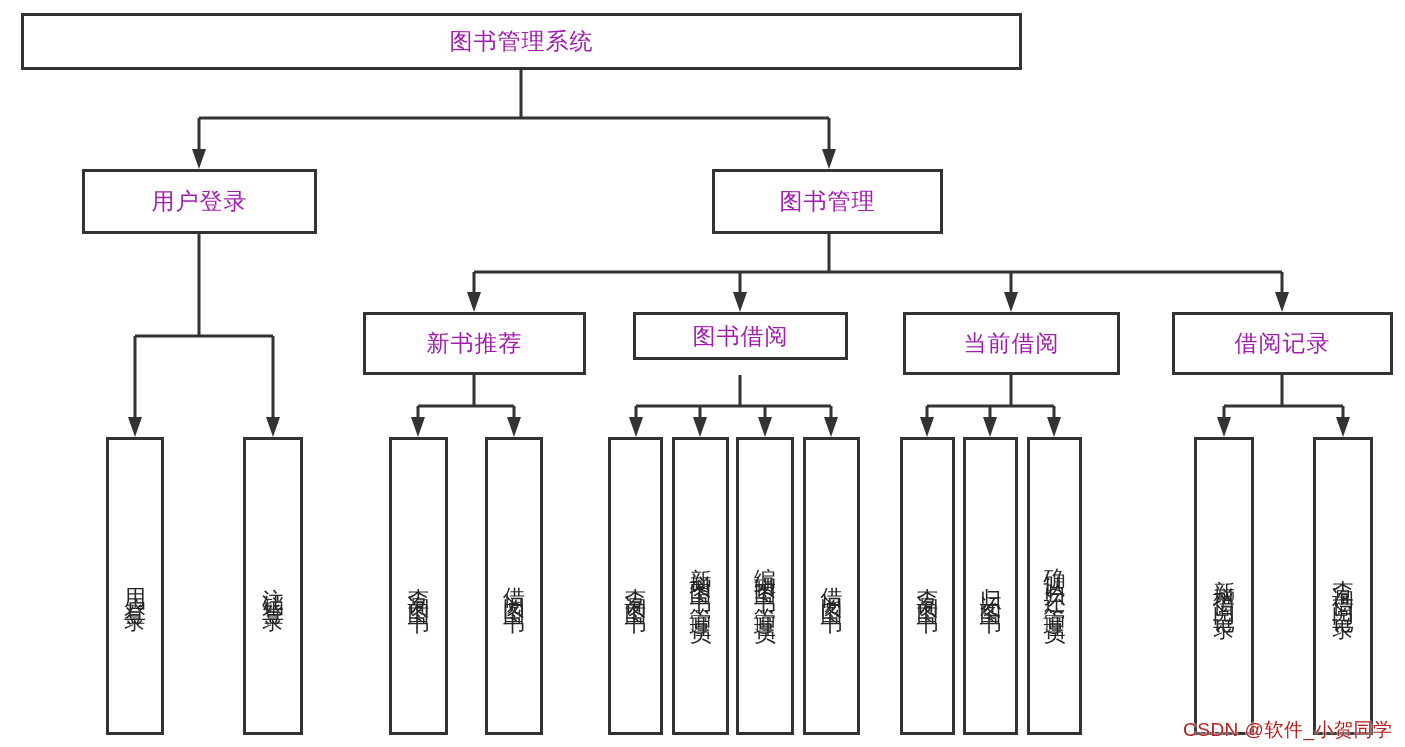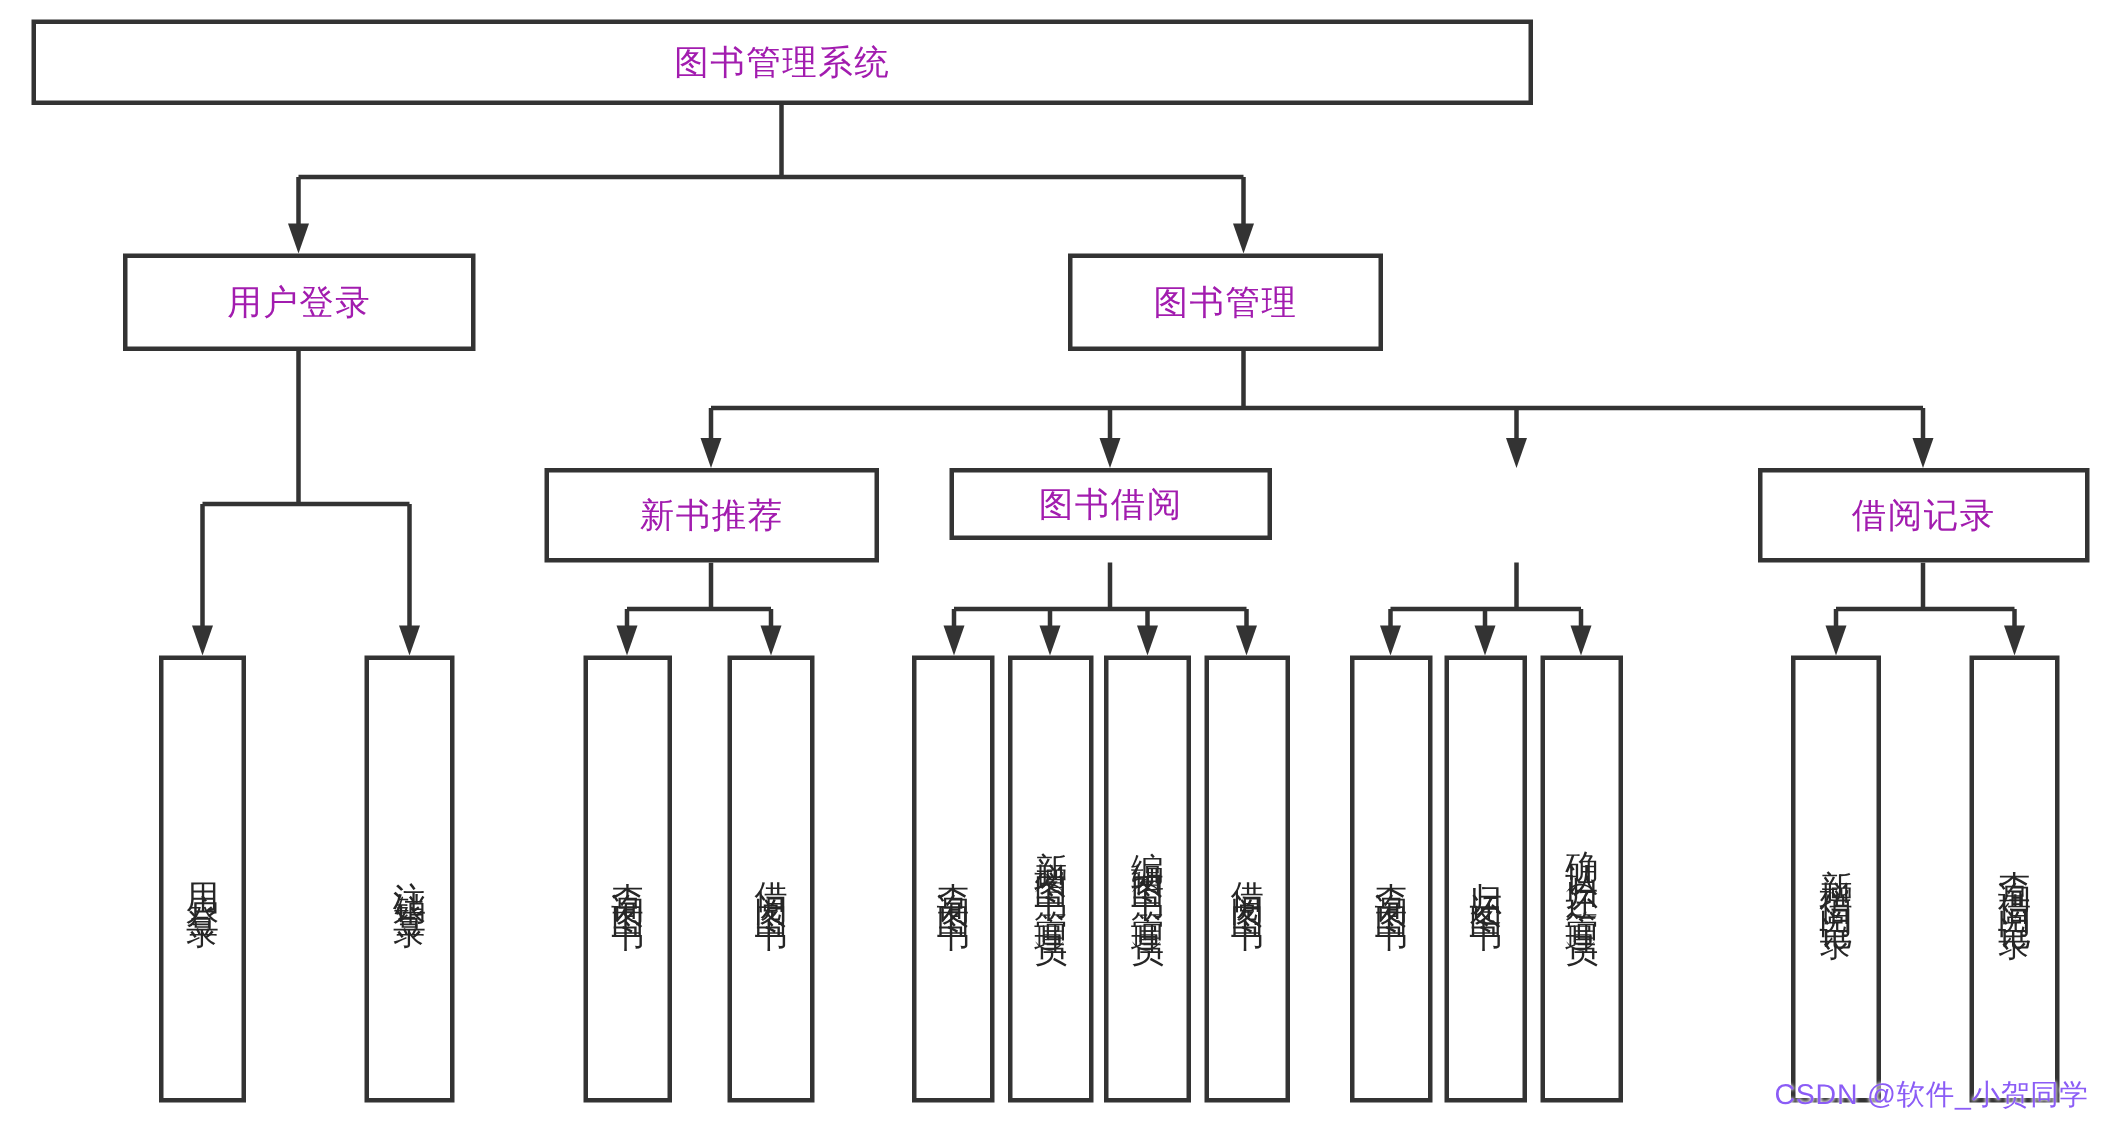--- a/index.html
+++ b/index.html
@@ -16,21 +16,21 @@
   }
   .vbox {
     position:absolute; box-sizing:border-box;
     border:3px solid #333333; background:#ffffff;
     display:flex; align-items:center; justify-content:center;
     writing-mode:vertical-rl; text-orientation:mixed;
     font-size:22px; color:#262626; letter-spacing:8px; line-height:1;
   }
   .watermark {
     position:absolute; left:1183px; top:717px; z-index:5;
-    font-size:19px; color:#8b5cf6; white-space:nowrap;
+    font-size:19px; color:#b91c1c; white-space:nowrap;
     text-shadow:0 0 2px #ffffff, 0 0 3px #ffffff; letter-spacing:0.5px;
   }
 </style>
 </head>
 <body>
 
 <div class="canvas">
 
   <svg class="connectors" width="1405" height="747" viewBox="0 0 1405 747">
     <path fill="none" stroke="#333333" stroke-width="3" d="
@@ -60,24 +60,25 @@
       <polygon points="983,417 997,417 990,437"></polygon>
       <polygon points="1047,417 1061,417 1054,437"></polygon>
       <polygon points="1217,417 1231,417 1224,437"></polygon>
       <polygon points="1336,417 1350,417 1343,437"></polygon>
     </g>
   </svg>
 
   <div class="hbox" style="left:21px; top:13px; width:1001px; height:57px;">图书管理系统</div>
 
   <div class="hbox" style="left:82px; top:169px; width:235px; height:65px;">用户登录</div>
-  <div class="hbox" style="left:712px; top:169px; width:210px; height:65px;">图书管理</div>
+  <div class="hbox" style="left:712px; top:169px; width:231px; height:65px;">图书管理</div>
 
   <div class="hbox" style="left:363px; top:312px; width:223px; height:63px;">新书推荐</div>
   <div class="hbox" style="left:633px; top:312px; width:215px; height:48px;">图书借阅</div>
+  <div class="hbox" style="left:903px; top:312px; width:217px; height:63px;">当前借阅</div>
   <div class="hbox" style="left:1172px; top:312px; width:221px; height:63px;">借阅记录</div>
 
   <div class="vbox" style="left:106px; top:437px; width:58px; height:298px;">用户登录</div>
   <div class="vbox" style="left:243px; top:437px; width:60px; height:298px;">注销登录</div>
 
   <div class="vbox" style="left:389px; top:437px; width:59px; height:298px;">查询图书</div>
   <div class="vbox" style="left:485px; top:437px; width:58px; height:298px;">借阅图书</div>
 
   <div class="vbox" style="left:608px; top:437px; width:55px; height:298px;">查询图书</div>
   <div class="vbox" style="left:672px; top:437px; width:57px; height:298px;">新增图书（管理员）</div>

